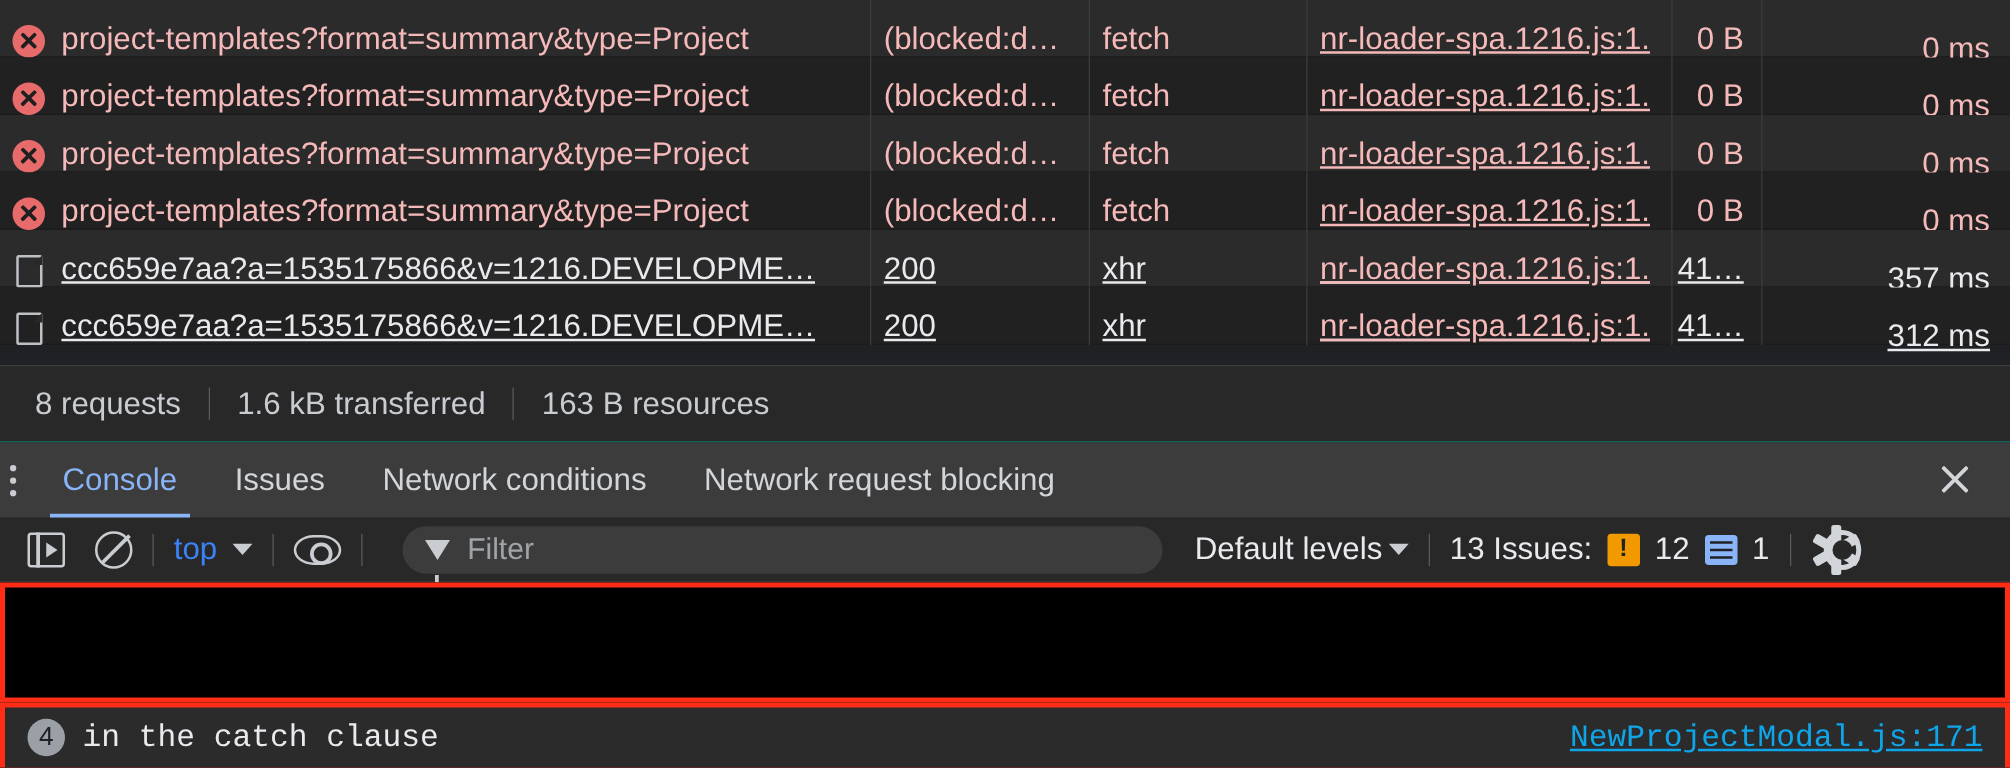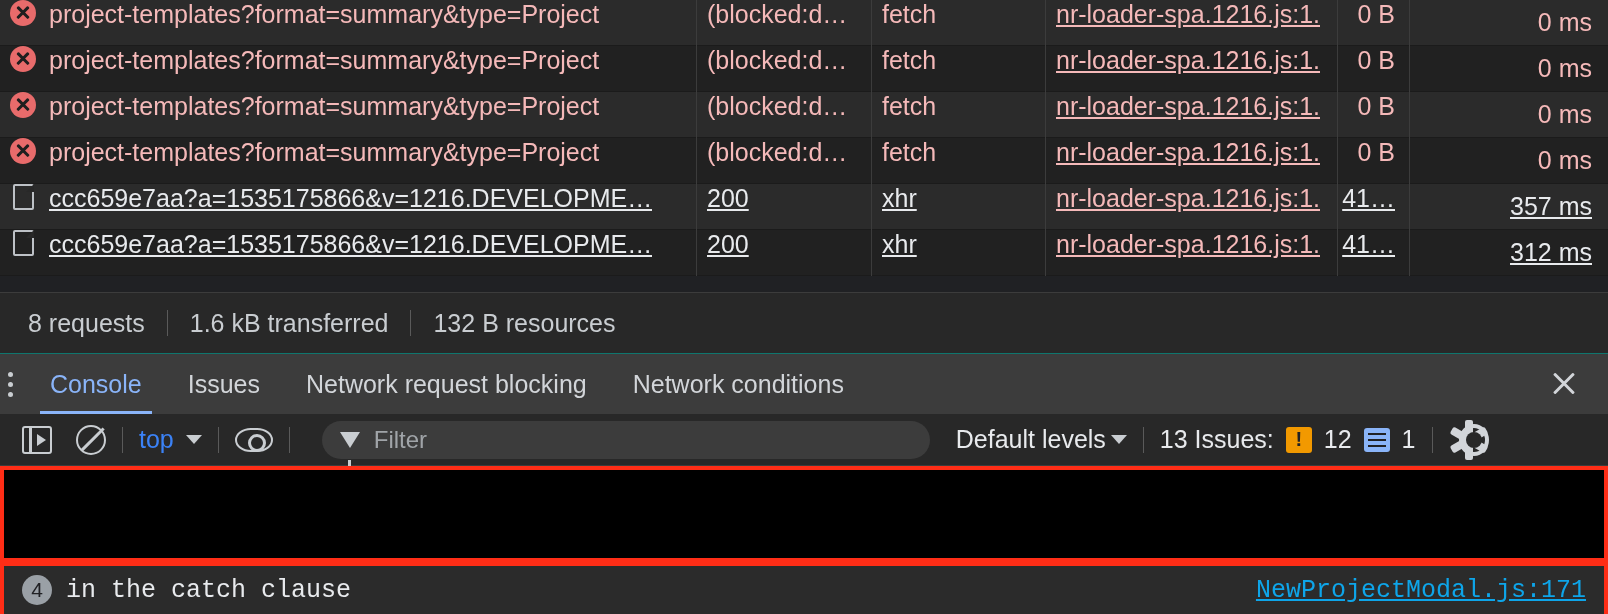--- a/index.html
+++ b/index.html
@@ -15,21 +15,21 @@
   .net-table { width: 100%; height: 276px; display: flex; flex-direction: column; background:#282828; }
   .net-row {
     height: 46px; display: flex; align-items: center;
     font-size: 25px; color: #f5b9b9; white-space: nowrap;
     border-bottom: 1px solid #1b1b1b;
   }
   .net-row.alt { background: #212121; }
   .net-row.norm { background: #2b2b2b; }
   .net-row.ok { color: #e8eaed; text-decoration: underline; }
 
-  .cell { height: 46px; display:flex; align-items:flex-start; overflow:hidden; padding: 0 10px; }
+  .cell { height: 46px; display:flex; align-items:flex-end; overflow:hidden; padding: 0 10px; }
   .c-name   { width: 697px; border-right: 1px solid #3c3c3c; padding-left: 10px; }
   .c-status { width: 175px; border-right: 1px solid #3c3c3c; }
   .c-type   { width: 174px; border-right: 1px solid #3c3c3c; }
   .c-init   { width: 292px; border-right: 1px solid #3c3c3c; }
   .c-size   { width: 72px;  border-right: 1px solid #3c3c3c; justify-content: flex-end; padding-right: 14px;}
   .c-time   { width: 198px; justify-content: flex-end; padding-right: 16px; margin-top: 16px; }
 
   .err-icon {
     width: 26px; height: 26px; border-radius: 50%;
     background: #e86b6b; flex: 0 0 26px; margin-right: 13px;
@@ -257,33 +257,33 @@
       <div class="cell c-time">312 ms</div>
     </div>
 
   </div>
 
   <div class="summary">
     <span>8 requests</span>
     <span class="sep"></span>
     <span>1.6 kB transferred</span>
     <span class="sep"></span>
-    <span>132 B resources</span>
+    <span>163 B resources</span>
   </div>
 
   <div class="drawer-tabs">
     <span class="kebab">
         <span></span>
         <span></span>
         <span></span>
       </span>
     <span class="dtab active">Console</span>
     <span class="dtab">Issues</span>
+    <span class="dtab">Network conditions</span>
     <span class="dtab">Network request blocking</span>
-    <span class="dtab">Network conditions</span>
     <span class="close-x"></span>
   </div>
 
   <div class="console-toolbar">
     <span class="ic-sidebar"></span>
     <span class="ic-clear"></span>
     <span class="tb-sep"></span>
     <span class="ctx-select">
       <span>top</span>
       <span class="caret"></span>

